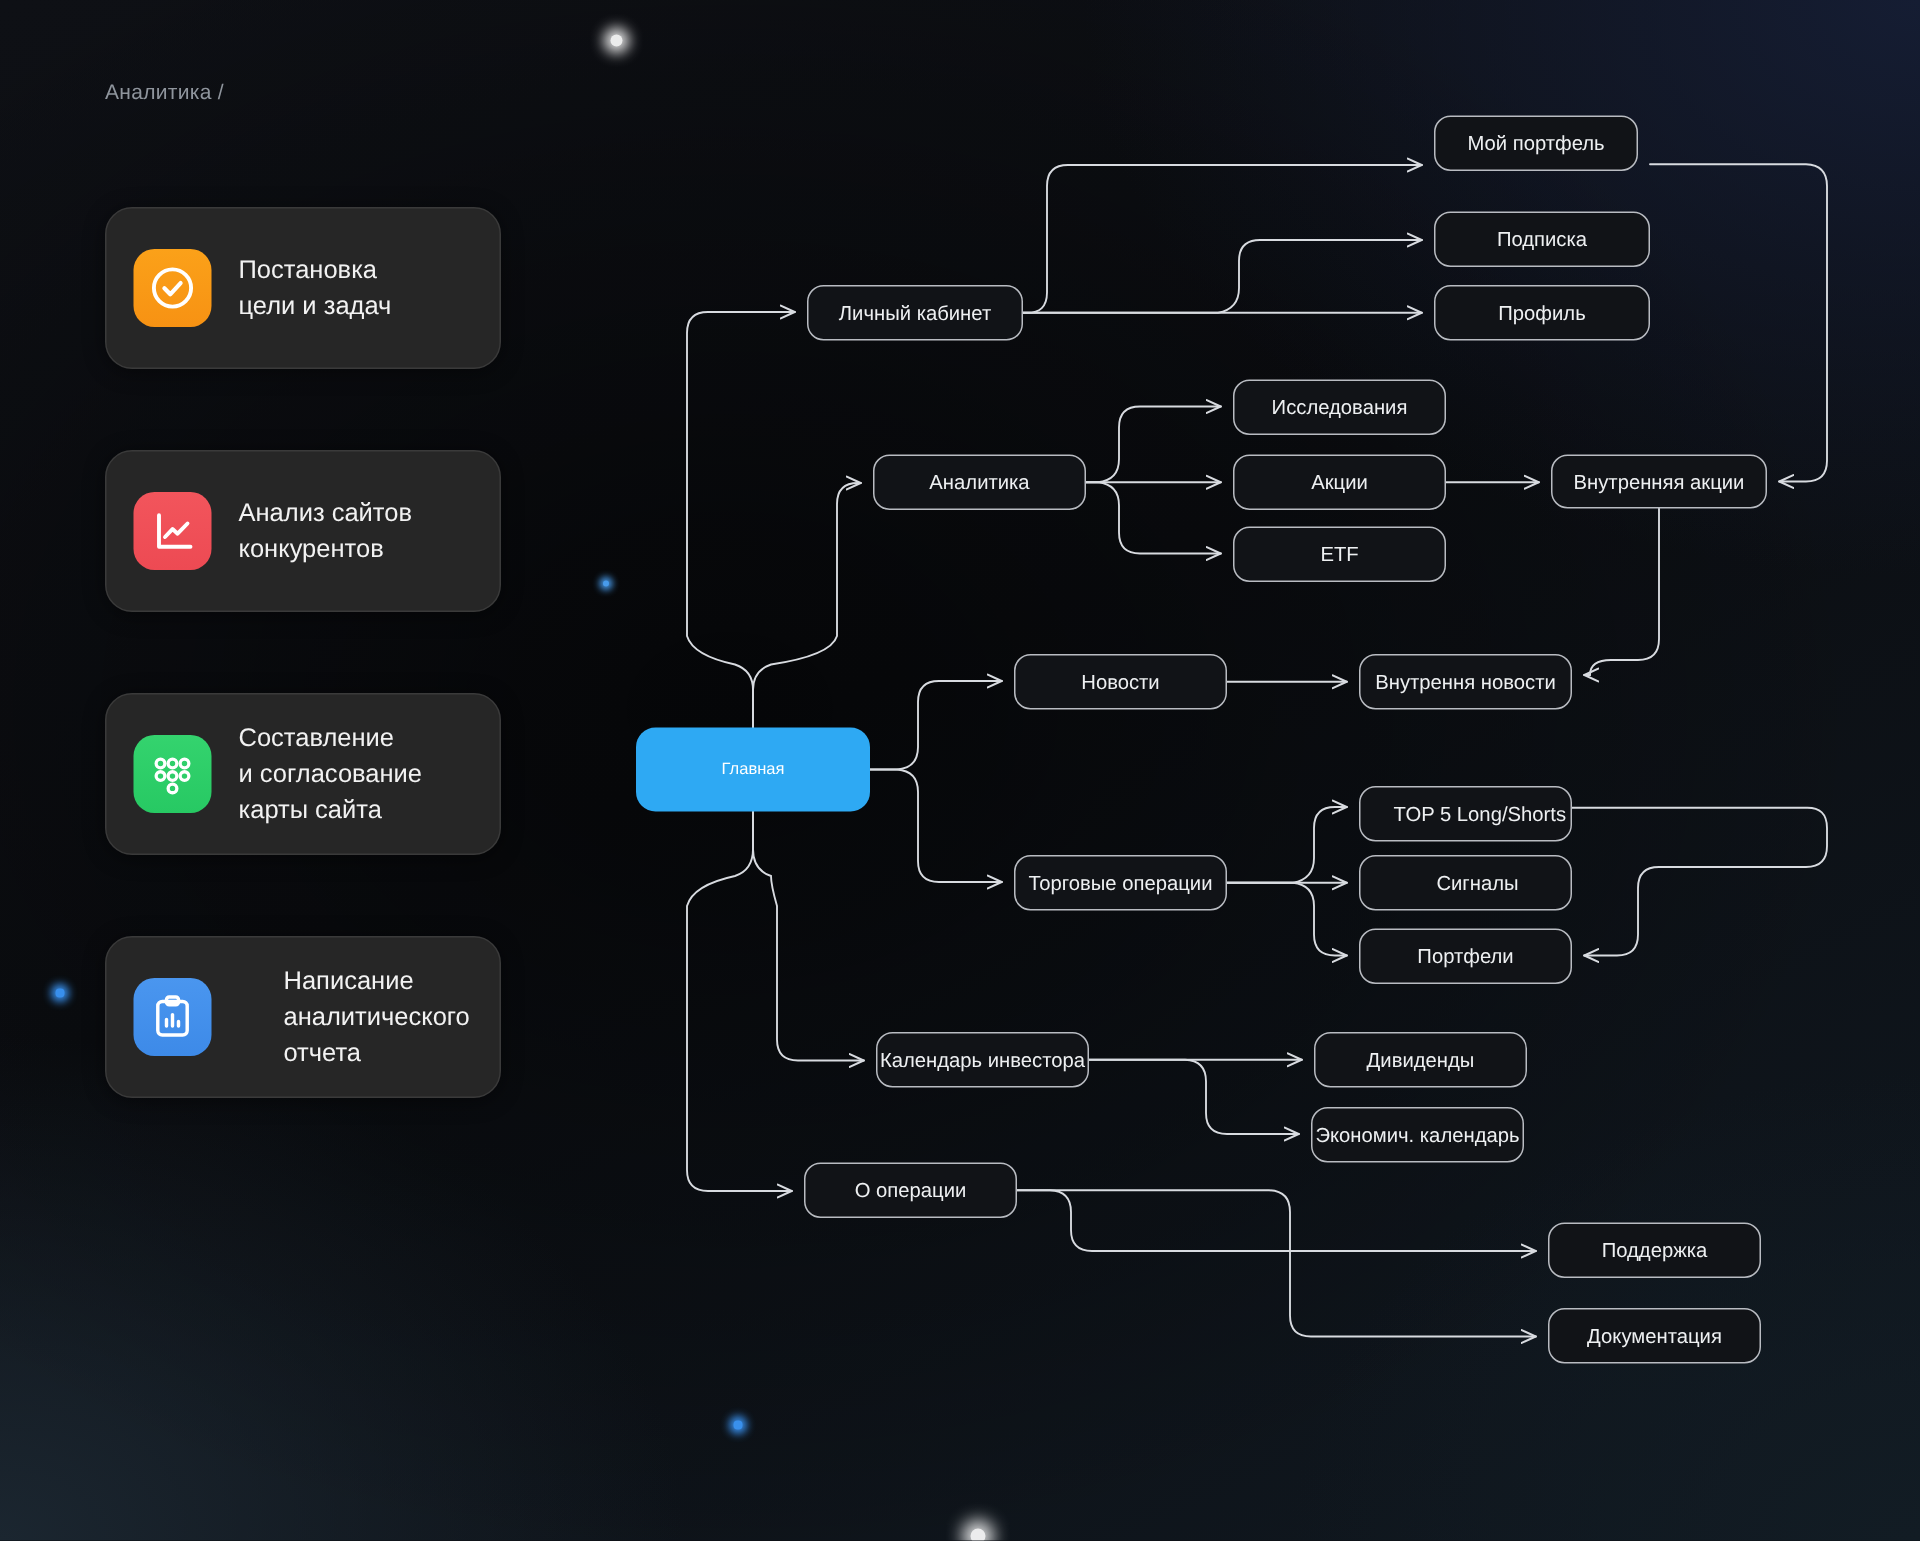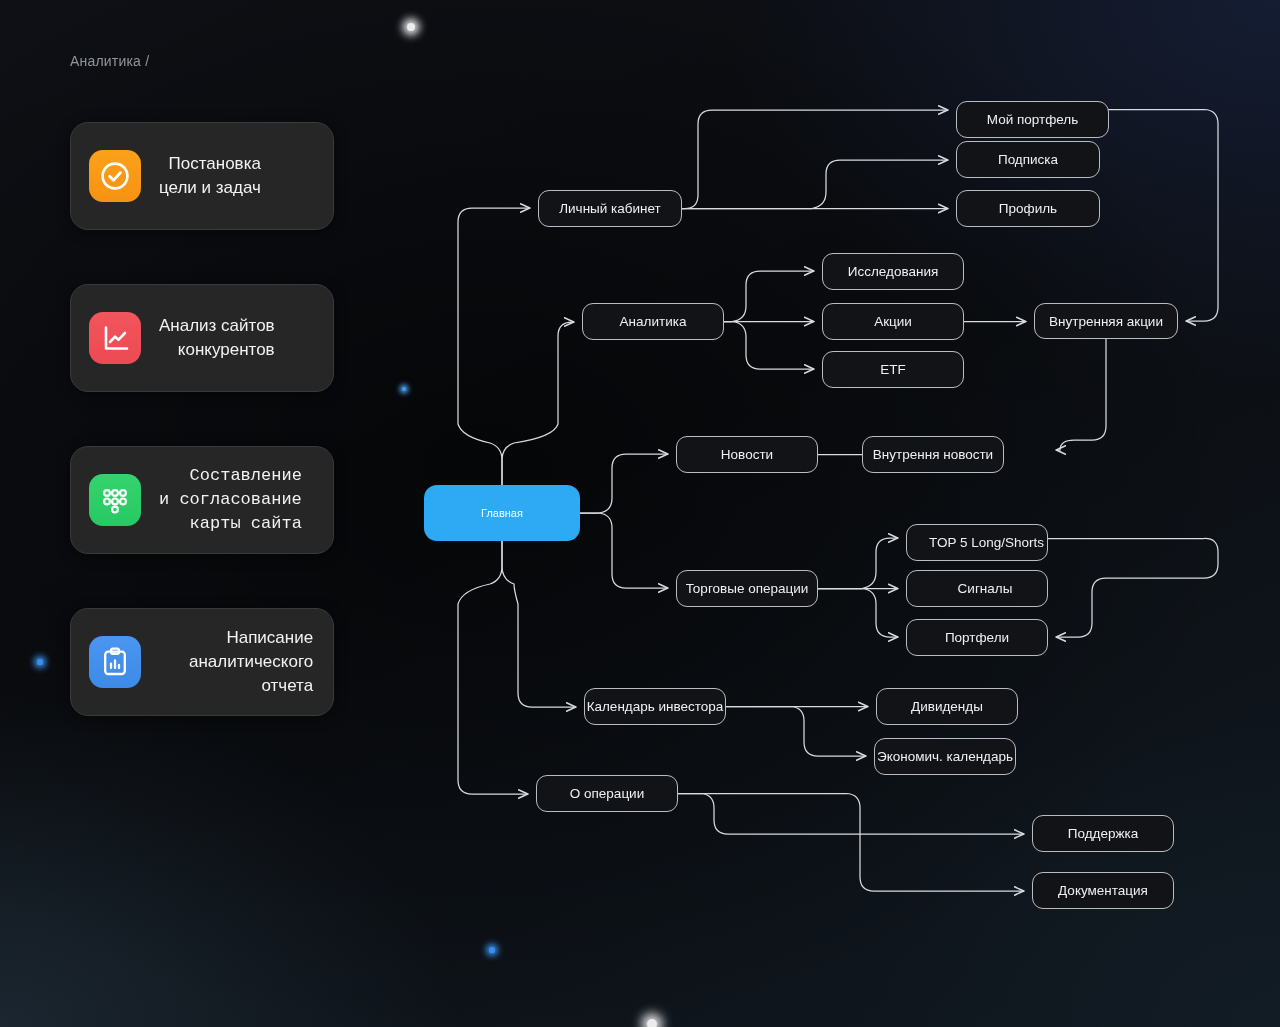--- a/index.html
+++ b/index.html
@@ -24,21 +24,21 @@
 
   .dot{position:absolute;border-radius:50%;pointer-events:none;}
 
   
   #breadcrumb{
     position:absolute;left:70px;top:53px;
     font-size:14px;color:#8f959d;letter-spacing:.2px;
   }
 
   
-  #cards{position:absolute;left:70px;top:122px;width:264px;text-align:right;}
+  #cards{position:absolute;left:70px;top:138px;width:264px;}
   .card{
     position:relative;box-sizing:border-box;
     width:264px;background:#262626;
     border:1px solid #3a3a3a;border-radius:18px;
     display:flex;align-items:center;gap:18px;
     padding:18px 18px;margin-bottom:54px;
     box-shadow:0 2px 14px rgba(0,0,0,.45);
   }
   .card .ico{
     width:52px;height:52px;border-radius:14px;flex:0 0 52px;
@@ -51,21 +51,21 @@
   .c-orange{background:linear-gradient(180deg,#fba119,#f79213);}
   .c-red{background:linear-gradient(180deg,#f2555c,#ed4a53);}
   .c-purple{background:linear-gradient(180deg,#8b7bf7,#7b68f2);}
   .c-green{background:linear-gradient(180deg,#34d36e,#27c963);}
   .c-blue{background:linear-gradient(180deg,#4a96ef,#3d8ae8);}
 
   
   #card-0{height:108px;}
   #card-1{height:108px;}
   #card-2{height:108px;}
-  #card-3{height:108px;font-family:Liberation Mono, monospace;}
+  #card-3{height:108px;}
   #card-4{height:108px;gap:48px;}
 
   
   #diagram{position:absolute;left:0;top:0;width:1280px;height:1027px;}
   .node-box{
     position:absolute;box-sizing:border-box;
     border:1px solid #b9bcc2;border-radius:11px;
     background:#111317;
     display:flex;align-items:center;justify-content:center;
     font-size:13.5px;color:#eef0f2;
@@ -244,21 +244,21 @@
       </g>
   </svg>
 
   <div id="nodes">
       <div class="node-box root" style="left: 424px; top: 485px; width: 156px; height: 56px;">
         <span>Главная</span>
       </div>
       <div class="node-box" style="left: 538px; top: 190px; width: 144px; height: 37px;">
         <span>Личный кабинет</span>
       </div>
-      <div class="node-box" style="left: 956px; top: 101px; width: 153px; height: 37px;">
+      <div class="node-box" style="left: 956px; top: 77px; width: 136px; height: 37px;">
         <span>Мой портфель</span>
       </div>
       <div class="node-box" style="left: 956px; top: 141px; width: 144px; height: 37px;">
         <span>Подписка</span>
       </div>
       <div class="node-box" style="left: 956px; top: 190px; width: 144px; height: 37px;">
         <span>Профиль</span>
       </div>
       <div class="node-box" style="left: 582px; top: 303px; width: 142px; height: 37px;">
         <span>Аналитика</span>
@@ -271,21 +271,21 @@
       </div>
       <div class="node-box" style="left: 822px; top: 351px; width: 142px; height: 37px;">
         <span>ETF</span>
       </div>
       <div class="node-box" style="left: 1034px; top: 303px; width: 144px; height: 36px;">
         <span>Внутренняя акции</span>
       </div>
       <div class="node-box" style="left: 676px; top: 436px; width: 142px; height: 37px;">
         <span>Новости</span>
       </div>
-      <div class="node-box" style="left: 862px; top: 436px; width: 142px; height: 37px;">
+      <div class="node-box" style="left: 906px; top: 436px; width: 142px; height: 37px;">
         <span>Внутрення новости</span>
       </div>
       <div class="node-box" style="left: 676px; top: 570px; width: 142px; height: 37px;">
         <span>Торговые операции</span>
       </div>
       <div class="node-box" style="left: 906px; top: 524px; width: 142px; height: 37px; padding-left: 19px;">
         <span>TOP 5 Long/Shorts</span>
       </div>
       <div class="node-box" style="left: 906px; top: 570px; width: 142px; height: 37px; padding-left: 16px;">
         <span>Сигналы</span>

